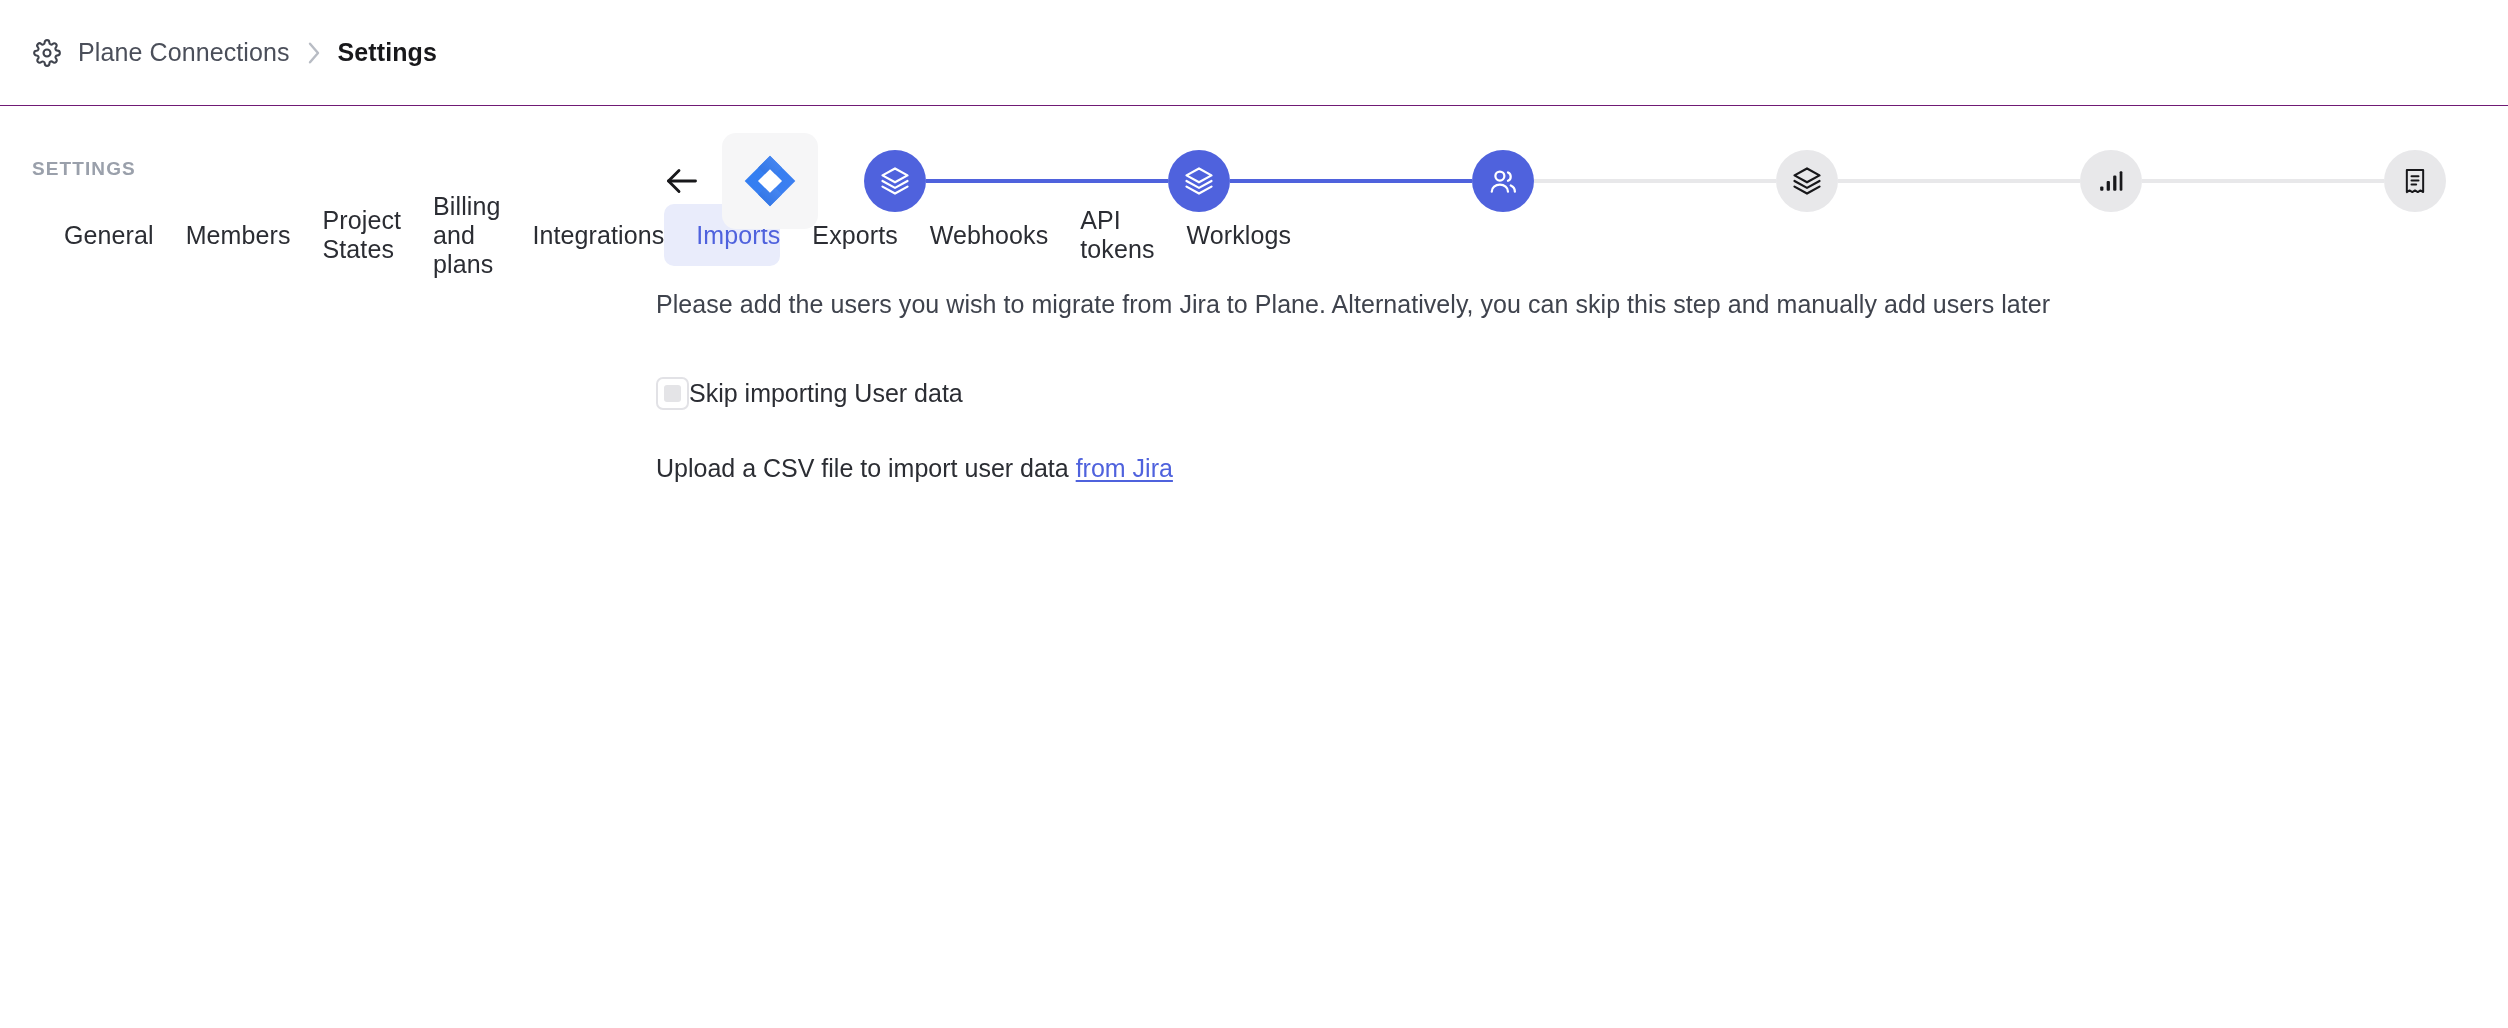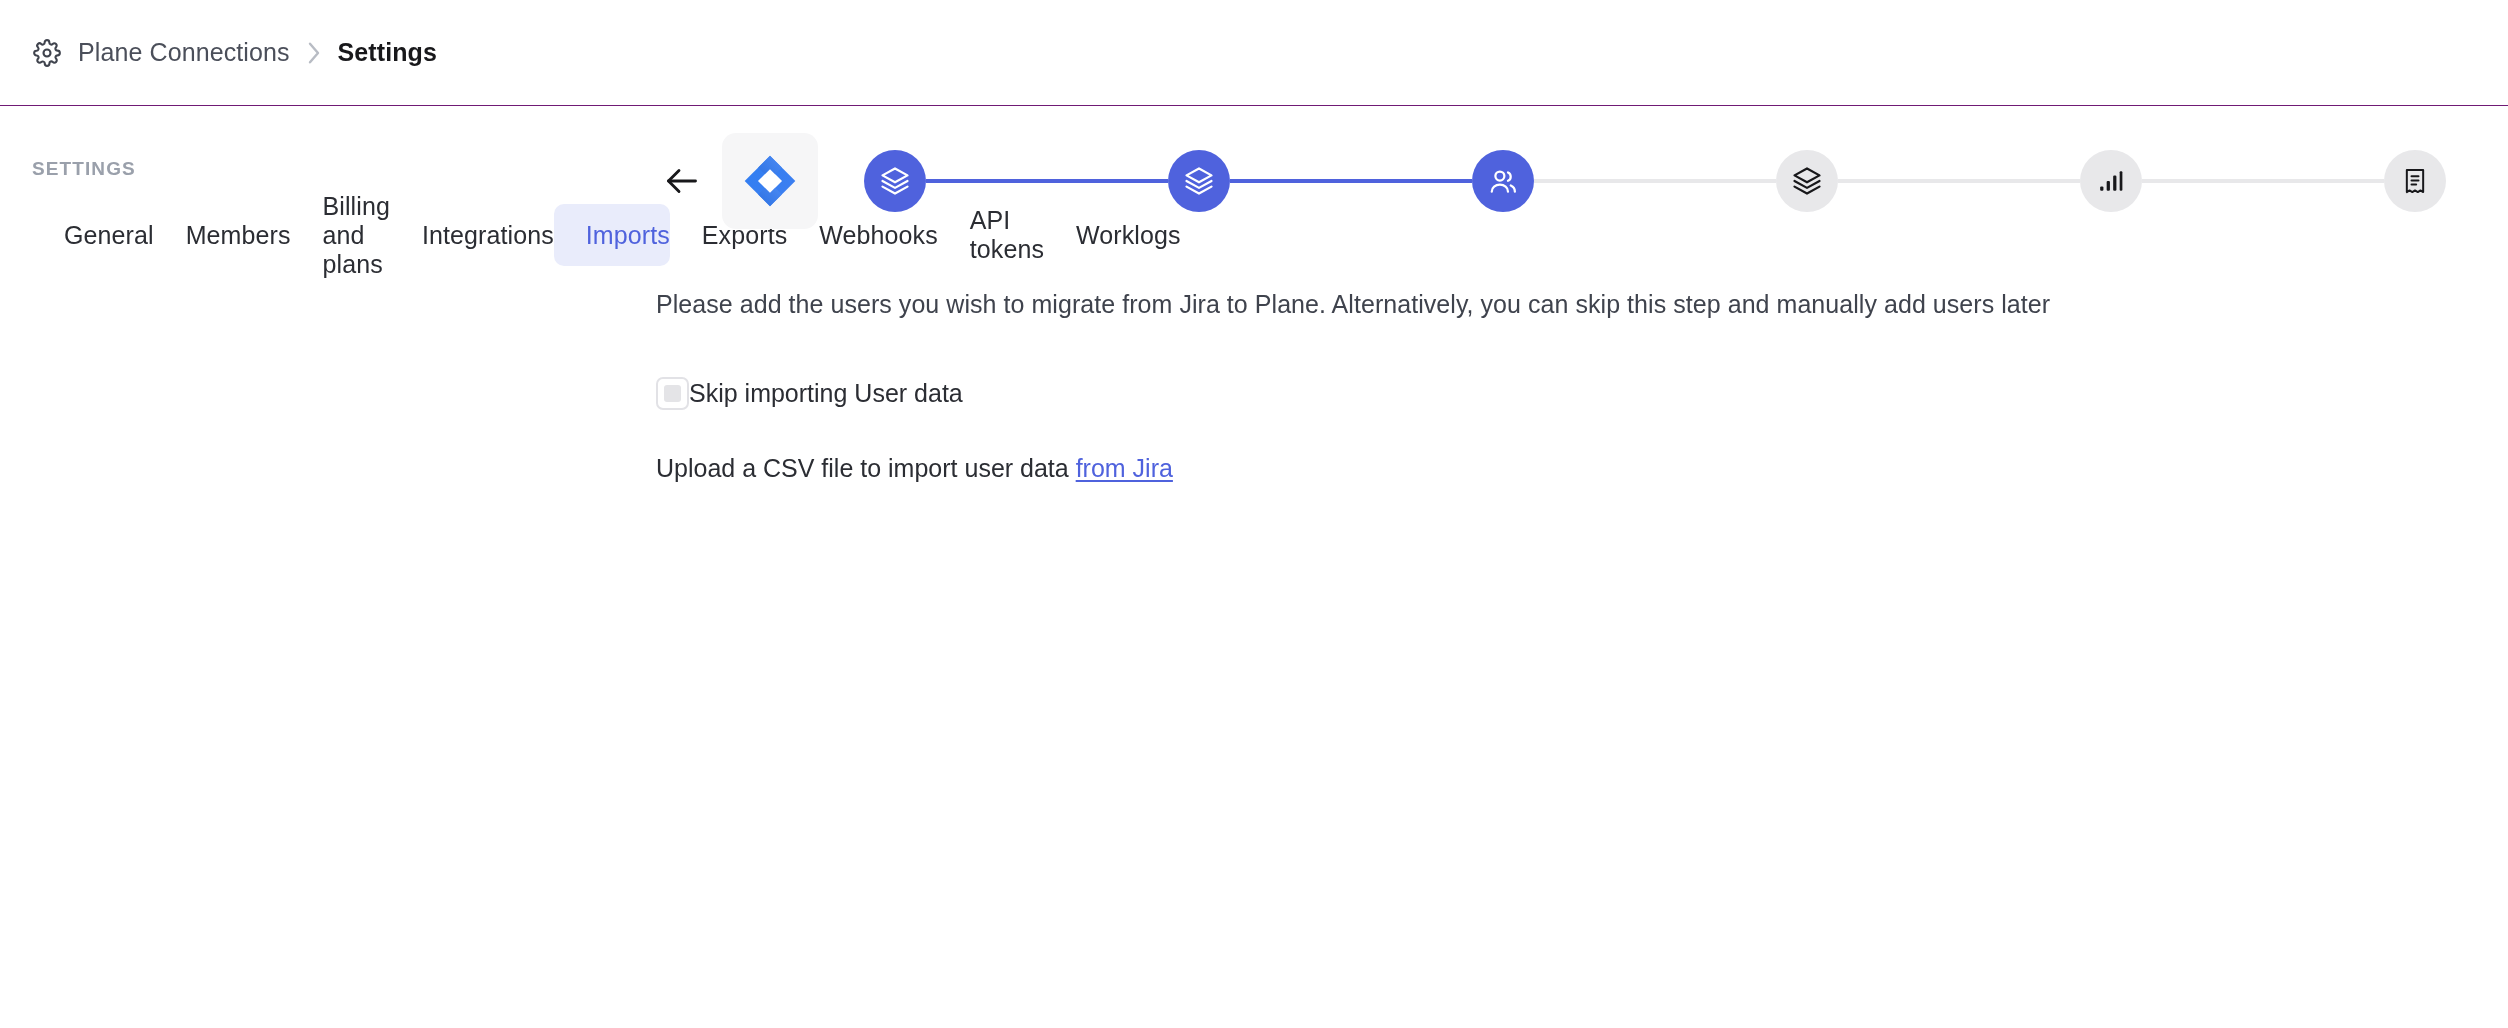--- a/index.html
+++ b/index.html
@@ -201,20 +201,23 @@
   <div class="body">
 
     <div class="sidebar">
       <div class="sidebar-title">SETTINGS</div>
       <div class="nav">
         <div class="nav-item">
             <span>General</span>
           </div>
         <div class="nav-item">
             <span>Members</span>
+          </div>
+        <div class="nav-item">
+            <span>Project States</span>
           </div>
         <div class="nav-item">
             <span>Billing and plans</span>
           </div>
         <div class="nav-item">
             <span>Integrations</span>
           </div>
         <div class="nav-item active">
             <span>Imports</span>
           </div>

